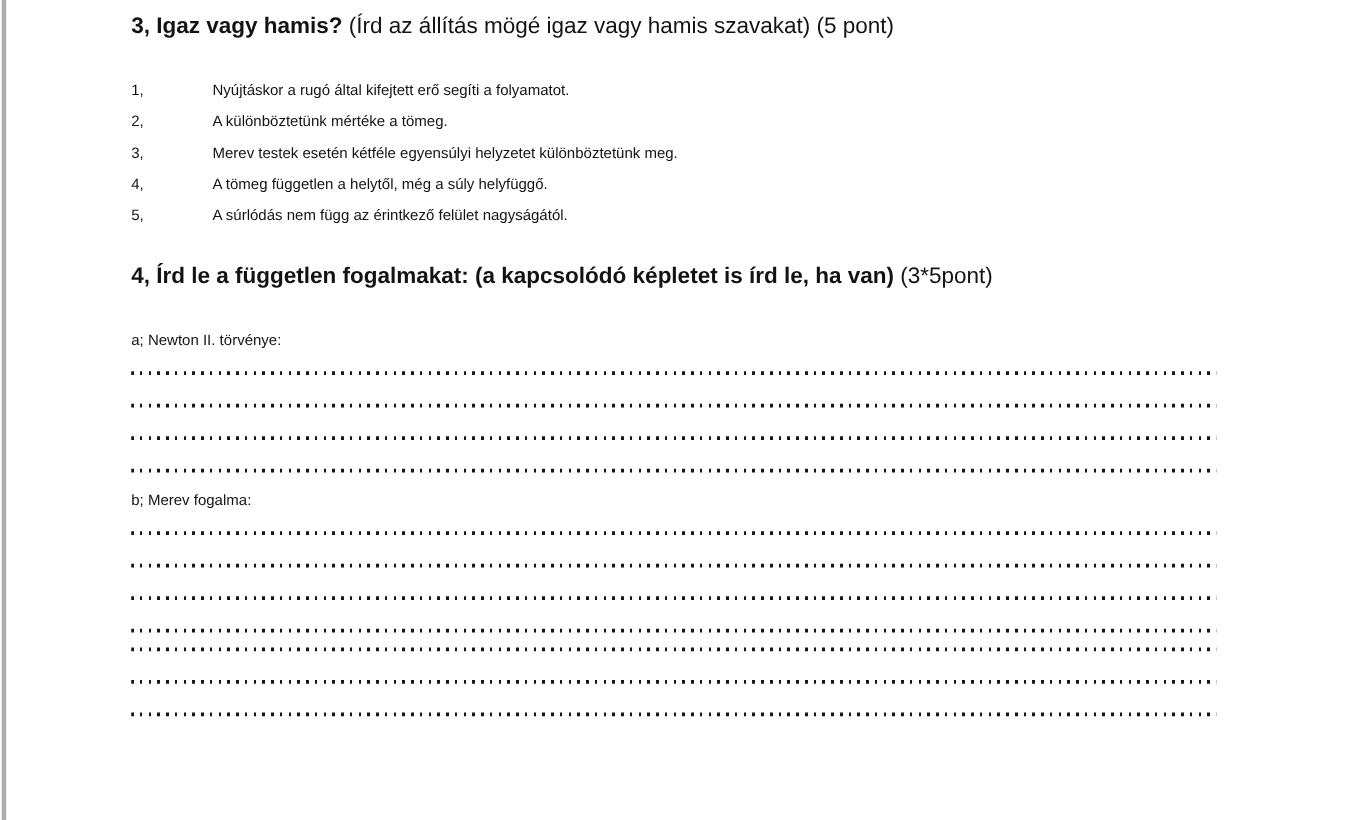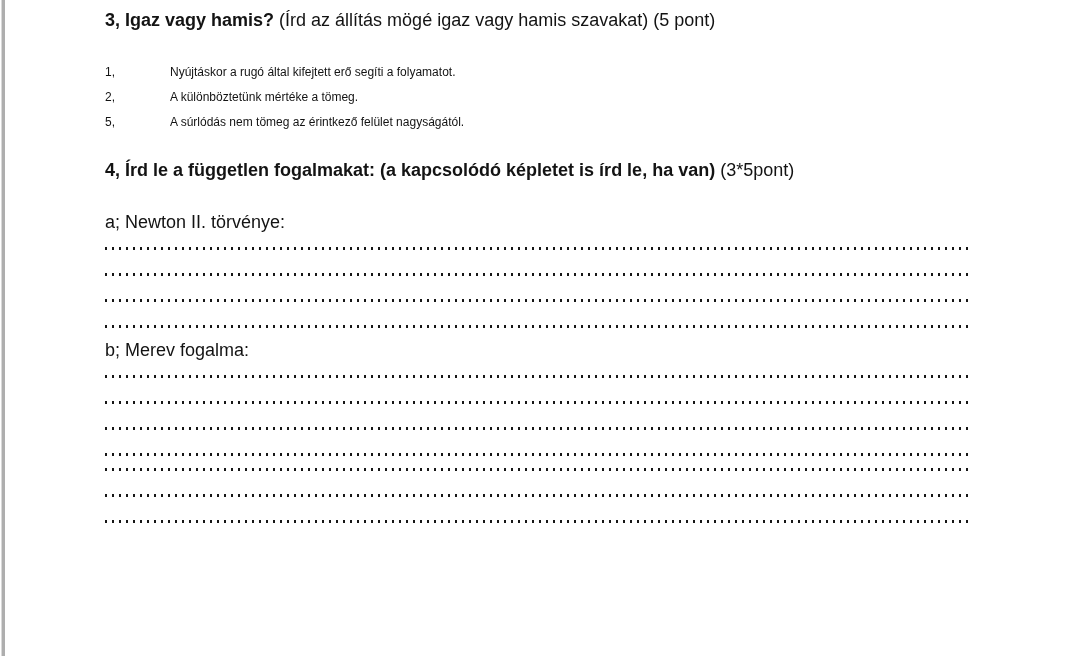--- a/index.html
+++ b/index.html
@@ -44,21 +44,21 @@
     line-height: 25px;
     white-space: nowrap;
   }
   .tf-num {
     display: inline-block;
     width: 65px;
   }
   .sec4-title { margin-top: 23px; }
   .q-label {
     margin-top: 10px;
-    font-size: 18px;
+    font-size: 12px;
     line-height: 25px;
     white-space: nowrap;
   }
   .q-label.first { margin-top: 27px; }
   .dotline {
     height: 3px;
     width: 868px;
     margin-top: 23px;
     background-image: repeating-linear-gradient(to right, #161616 0 2px, transparent 2px 7px);
   }
@@ -70,21 +70,23 @@
 <div class="page">
   <div class="scan-edge"></div>
 
   <div class="content">
 
     <div class="h-line"><span class="bold">3, Igaz vagy hamis?</span><span> (Írd az állítás mögé igaz vagy hamis szavakat) (5 pont)</span></div>
 
     <div class="tf-list">
       <div class="tf-row"><span class="tf-num">1,</span><span>Nyújtáskor a rugó által kifejtett erő segíti a folyamatot.</span></div>
       <div class="tf-row"><span class="tf-num">2,</span><span>A különböztetünk mértéke a tömeg.</span></div>
-      <div class="tf-row"><span class="tf-num">5,</span><span>A súrlódás nem tömeg az érintkező felület nagyságától.</span></div>
+      <div class="tf-row"><span class="tf-num">3,</span><span>Merev testek esetén kétféle egyensúlyi helyzetet különböztetünk meg.</span></div>
+      <div class="tf-row"><span class="tf-num">4,</span><span>A tömeg független a helytől, még a súly helyfüggő.</span></div>
+      <div class="tf-row"><span class="tf-num">5,</span><span>A súrlódás nem függ az érintkező felület nagyságától.</span></div>
     </div>
 
     <div class="h-line sec4-title"><span class="bold">4, Írd le a független fogalmakat: (a kapcsolódó képletet is írd le, ha van)</span><span> (3*5pont)</span></div>
 
     <div>
       <div class="q-label first">a; Newton II. törvénye:</div>
       <div class="dotline first"></div>
       <div class="dotline"></div>
       <div class="dotline"></div>
       <div class="dotline"></div>

